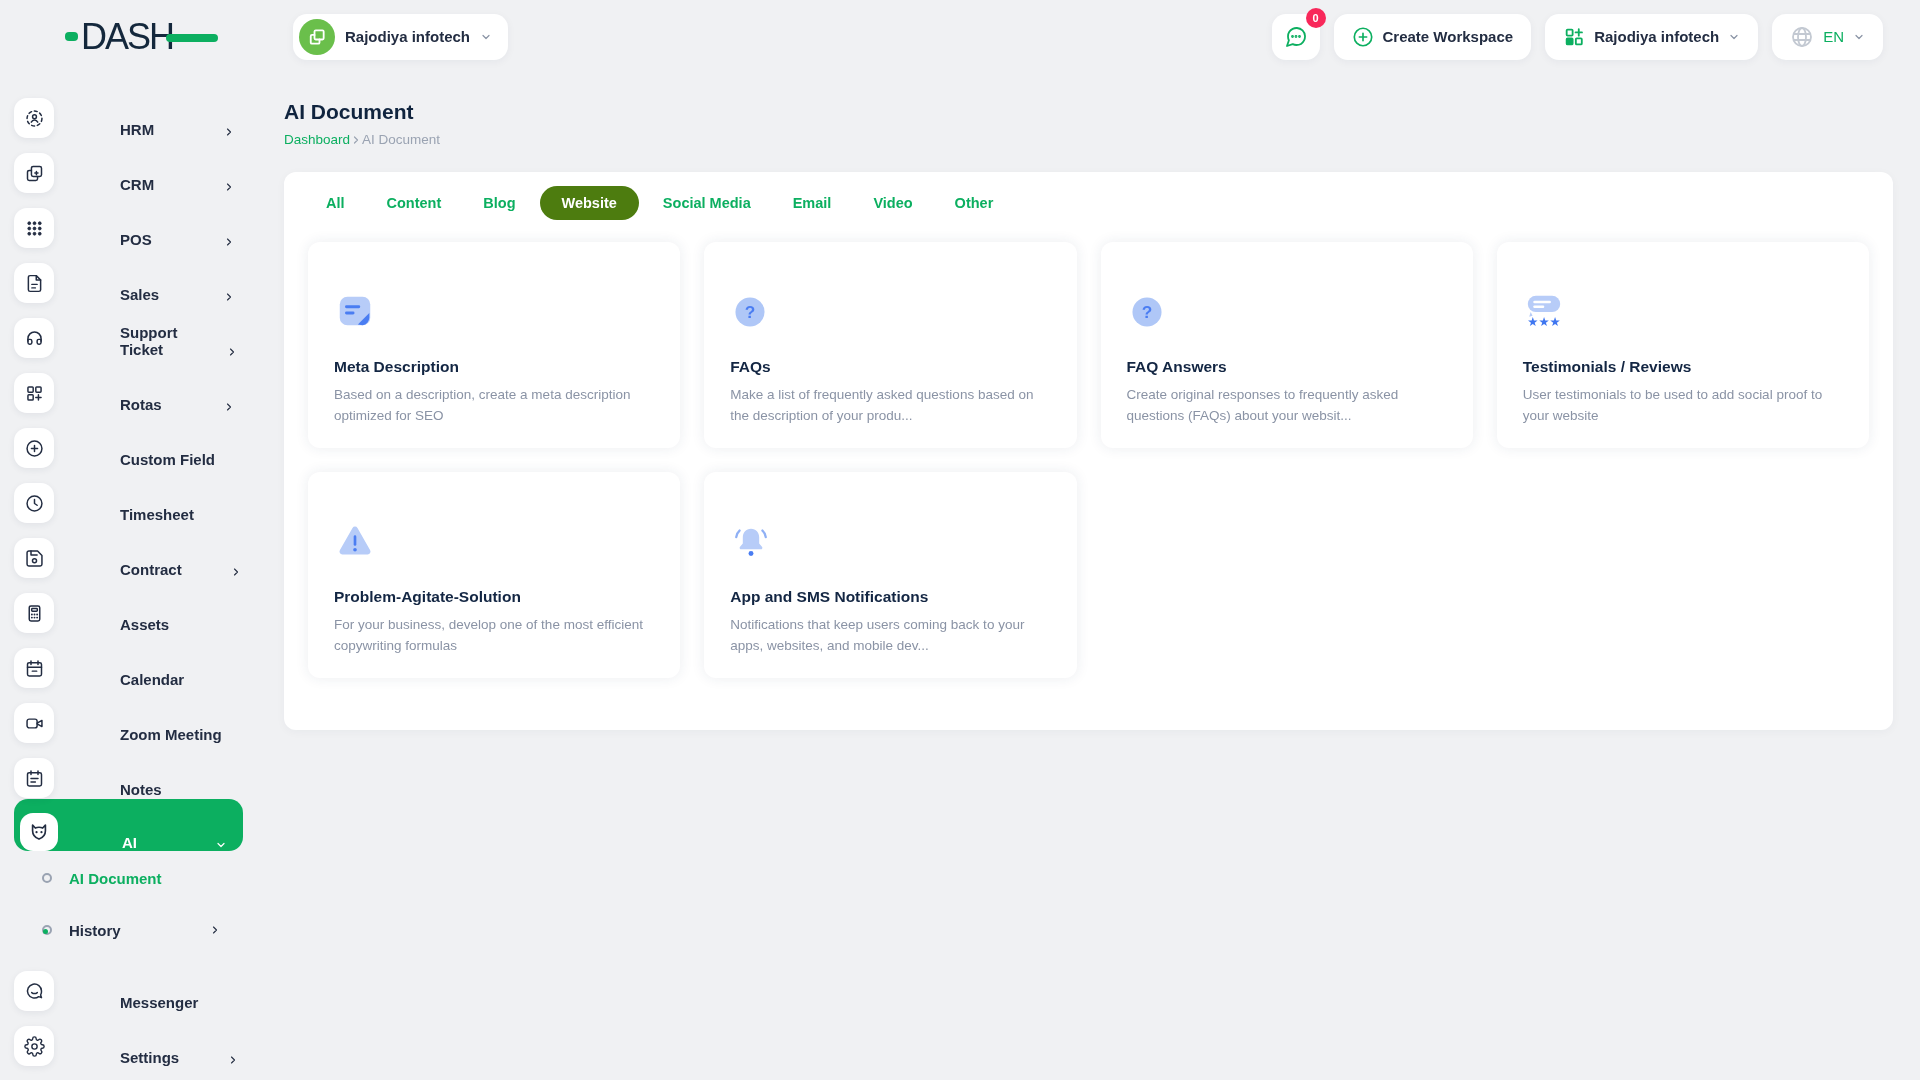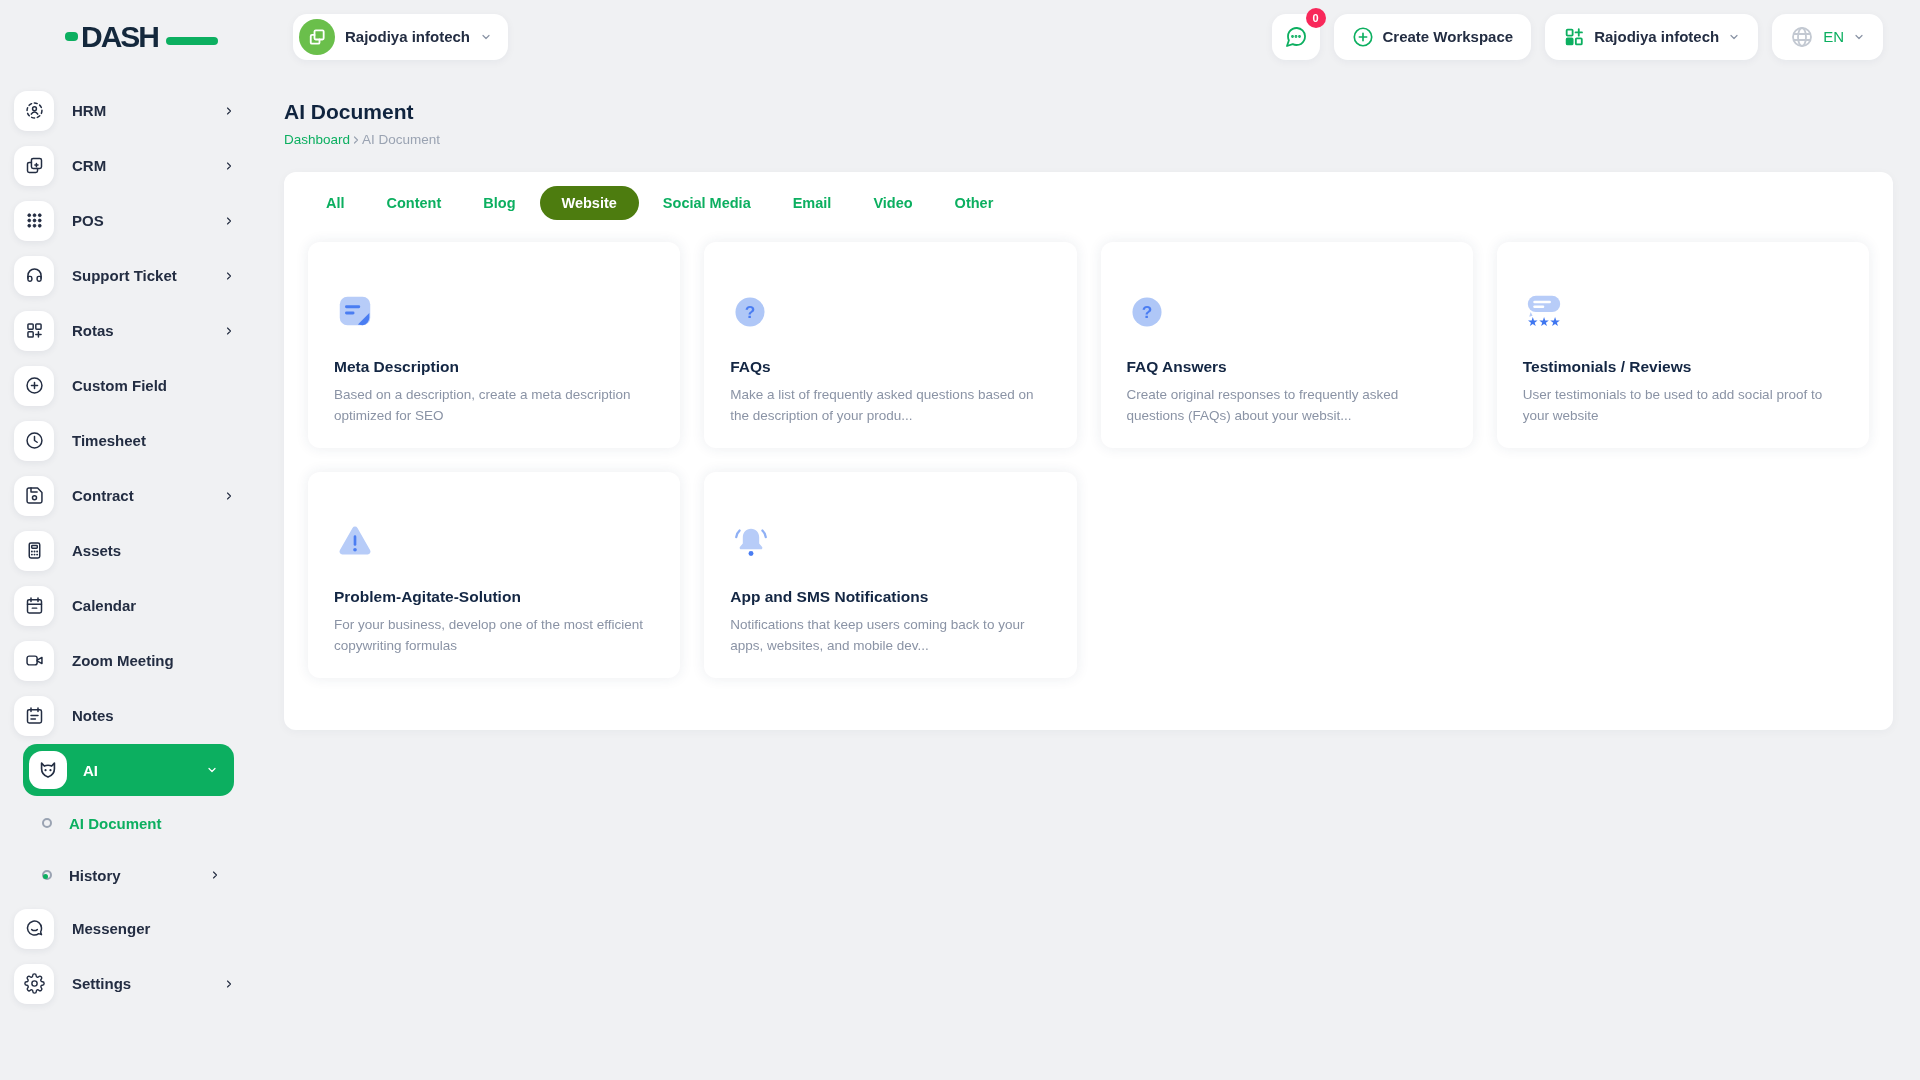--- a/index.html
+++ b/index.html
@@ -11,21 +11,21 @@
     position:relative;
   }
   
   .header {
     position:absolute; top:0; left:0; right:0; height:73px;
     display:flex; align-items:center;
     padding:0 37px 0 65px;
   }
   .logo { display:flex; align-items:center; position:relative; width:125px; flex:0 0 auto; cursor:pointer; }
   .logo-dot { width:13px; height:9px; background:#0caf60; border-radius:4px; margin-right:3px; }
-  .logo-text { font-size:30px; font-weight:700; letter-spacing:-2px; color:#14283c; line-height:1; }
+  .logo-text { font-size:36px; font-weight:400; letter-spacing:-2px; color:#14283c; line-height:1; }
   .logo-bar { position:absolute; right:-28px; top:15px; width:52px; height:8px; background:#0caf60; border-radius:4px; }
   .workspace-pill {
     margin-left:103px; height:46px; background:#fff; border-radius:14px;
     display:flex; align-items:center; gap:10px; padding:0 16px 0 6px;
     box-shadow:0 2px 8px rgba(25,40,70,.05); cursor:pointer;
   }
   .ws-avatar { width:36px; height:36px; border-radius:50%; background:#6abf4b;
     display:flex; align-items:center; justify-content:center; }
   .ws-name { font-size:15px; font-weight:600; color:#232d42; }
   .header-right { margin-left:auto; display:flex; align-items:center; gap:14px; }
@@ -45,31 +45,31 @@
     font-size:15px; font-weight:600; color:#232d42; cursor:pointer;
   }
   .pill-btn .lang-code { color:#0caf60; font-weight:400; }
   .chev { width:12px; height:12px; flex:0 0 auto; }
   
   .sidebar {
     position:absolute; top:73px; left:0; bottom:0; width:257px;
     padding:10px 14px 0 14px; overflow:hidden;
   }
   .side-item {
-    height:55px; display:flex; align-items:center; cursor:pointer; border-radius:14px;
+    height:55px; display:flex; align-items:flex-end; cursor:pointer; border-radius:14px;gap:48px;
   }
   .tile {
     width:40px; height:40px; background:#fff; border-radius:13px; flex:0 0 auto;
     display:flex; align-items:center; justify-content:center;
     box-shadow:0 2px 7px rgba(25,40,70,.07);
   }
   .tile svg { stroke:#232d42; }
   .side-label { margin-left:18px; font-size:15px; font-weight:600; color:#232d42; }
   .side-chev { margin-left:auto; margin-right:8px; }
-  .side-item.active-parent { background:#0caf60; padding:0 8px 0 6px; height:52px; margin:1px 9px; }
+  .side-item.active-parent { background:#0caf60; padding:0 8px 0 6px; height:52px; margin:1px 0; }
   .side-item.active-parent .tile { box-shadow:none; width:38px; height:38px; }
   .side-item.active-parent .side-label { color:#fff; margin-left:16px; }
   .side-sub { height:52px; display:flex; align-items:center; padding-left:28px; cursor:pointer; }
   .sub-bullet { width:10px; height:10px; border:2px solid #9aa3b2; border-radius:50%; flex:0 0 auto; position:relative; }
   .sub-bullet.tick::after { content:""; position:absolute; left:-1px; bottom:-1px; width:5px; height:5px; background:#0caf60; border-radius:50%; }
   .side-sub .side-label { margin-left:17px; font-weight:700; }
   .side-sub.active .side-label { color:#0caf60; }
   .side-sub:not(.active) .side-label { font-weight:600; }
   
   .main { position:absolute; left:257px; top:73px; right:0; bottom:0; padding:27px 27px 0 27px; }
@@ -210,20 +210,33 @@
           <circle cx="12" cy="18" r="1.6"></circle>
           <circle cx="18" cy="18" r="1.6"></circle>
       </svg>
       </span>
     <span class="side-label">POS</span>
     <svg class="chev side-chev" viewBox="0 0 24 24" fill="none" stroke="#232d42" stroke-width="2.2" stroke-linecap="round" stroke-linejoin="round">
         <path d="M9 6l6 6-6 6"></path>
       </svg>
   </div>
 
+  <div class="side-item">
+    <span class="tile">
+      <svg width="21" height="21" viewBox="0 0 24 24" fill="none" stroke-width="1.7" stroke-linecap="round" stroke-linejoin="round">
+        <path d="M14 3H7a2 2 0 0 0-2 2v14a2 2 0 0 0 2 2h10a2 2 0 0 0 2-2V8z"></path>
+          <path d="M14 3v5h5"></path>
+          <path d="M9 13h6M9 17h4"></path>
+      </svg>
+      </span>
+    <span class="side-label">Sales</span>
+    <svg class="chev side-chev" viewBox="0 0 24 24" fill="none" stroke="#232d42" stroke-width="2.2" stroke-linecap="round" stroke-linejoin="round">
+        <path d="M9 6l6 6-6 6"></path>
+      </svg>
+  </div>
 
   <div class="side-item">
     <span class="tile">
       <svg width="21" height="21" viewBox="0 0 24 24" fill="none" stroke-width="1.7" stroke-linecap="round" stroke-linejoin="round">
         <path d="M4.5 15v-3a7.5 7.5 0 0 1 15 0v3"></path>
           <path d="M19.5 16.5a2 2 0 0 1-2 2h-.5a2 2 0 0 1-2-2v-1.5a2 2 0 0 1 2-2h2.5zM4.5 16.5a2 2 0 0 0 2 2H7a2 2 0 0 0 2-2v-1.5a2 2 0 0 0-2-2H4.5z"></path>
       </svg>
       </span>
     <span class="side-label">Support Ticket</span>
     <svg class="chev side-chev" viewBox="0 0 24 24" fill="none" stroke="#232d42" stroke-width="2.2" stroke-linecap="round" stroke-linejoin="round">

